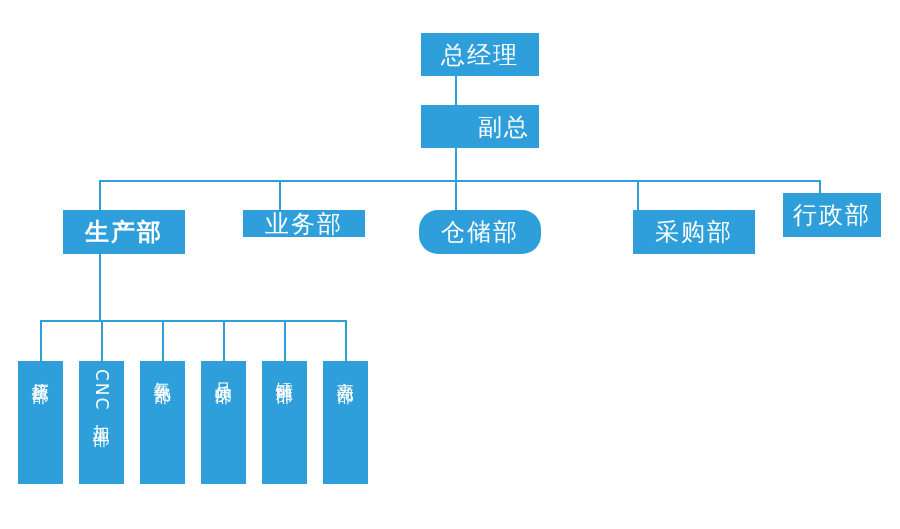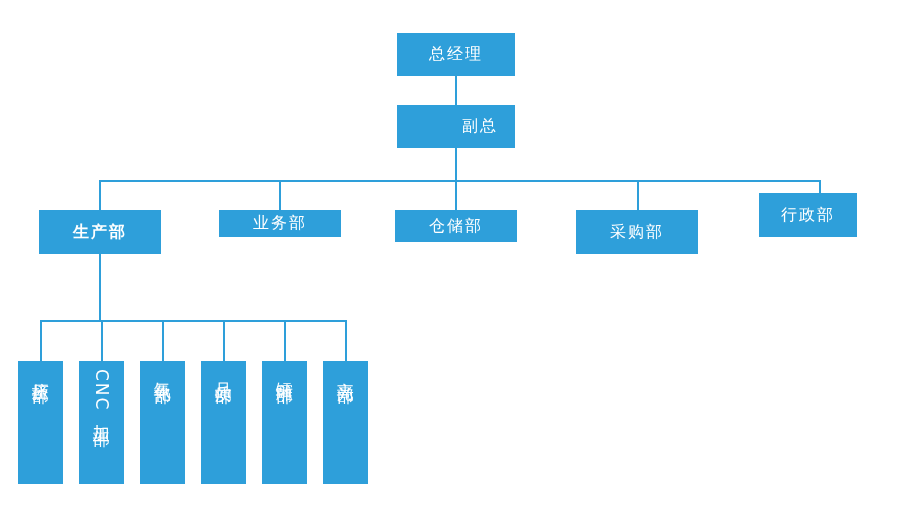--- a/index.html
+++ b/index.html
@@ -9,21 +9,21 @@
   .canvas { position:relative; width:900px; height:529px; background:var(--bg); }
 
   
   .con { position:absolute; background:var(--accent); }
   .con.v { width:2px; }
   .con.h { height:2px; }
 
   
   .node { position:absolute; background:var(--accent); color:var(--node-text);
           display:flex; align-items:center; justify-content:center;
-          font-size:16px; letter-spacing:2px; }
+          font-size:24px; letter-spacing:2px;margin-left:24px; }
 
   
   .node-v { position:absolute; background:var(--accent); color:var(--node-text);
             display:flex; justify-content:center; align-items:flex-start;
             padding-top:8px; width:45px; height:123px; }
   .node-v span { writing-mode:vertical-rl; text-orientation:mixed;
                  font-size:17px; letter-spacing:2px; line-height:1.1; }
 </style>
 </head>
 <body>
@@ -44,22 +44,22 @@
   <div class="con v" style="left:161.5px;top:320px;height:41px;"></div>
   <div class="con v" style="left:222.5px;top:320px;height:41px;"></div>
   <div class="con v" style="left:283.5px;top:320px;height:41px;"></div>
   <div class="con v" style="left:344.5px;top:320px;height:41px;"></div>
 
   <div class="node" style="left:397px;top:33px;width:118px;height:43px;">总经理</div>
   <div class="node" style="left:397px;top:105px;width:118px;height:43px;padding-left:48px;">副总</div>
 
   <div class="node" style="left:39px;top:210px;width:122px;height:44px;font-weight:bold;">生产部</div>
   <div class="node" style="left:219px;top:210px;width:122px;height:27px;">业务部</div>
-  <div class="node" style="left:395px;top:210px;width:122px;height:32px;">仓储部</div>
-  <div class="node" style="left:576px;top:210px;width:122px;height:44px;">采购部</div>
+  <div class="node" style="left:395px;top:210px;width:122px;height:44px;border-radius:19px;">仓储部</div>
+  <div class="node" style="left:609px;top:210px;width:122px;height:44px;">采购部</div>
   <div class="node" style="left:759px;top:193px;width:98px;height:44px;font-family:Liberation Serif, serif;">行政部</div>
 
   <div class="node-v" style="left:18px;top:361px;">
     <span>挤压部</span>
   </div>
   <div class="node-v" style="left:79px;top:361px;">
     <span>CNC加工部</span>
   </div>
   <div class="node-v" style="left:140px;top:361px;">
     <span>氧化部</span>

